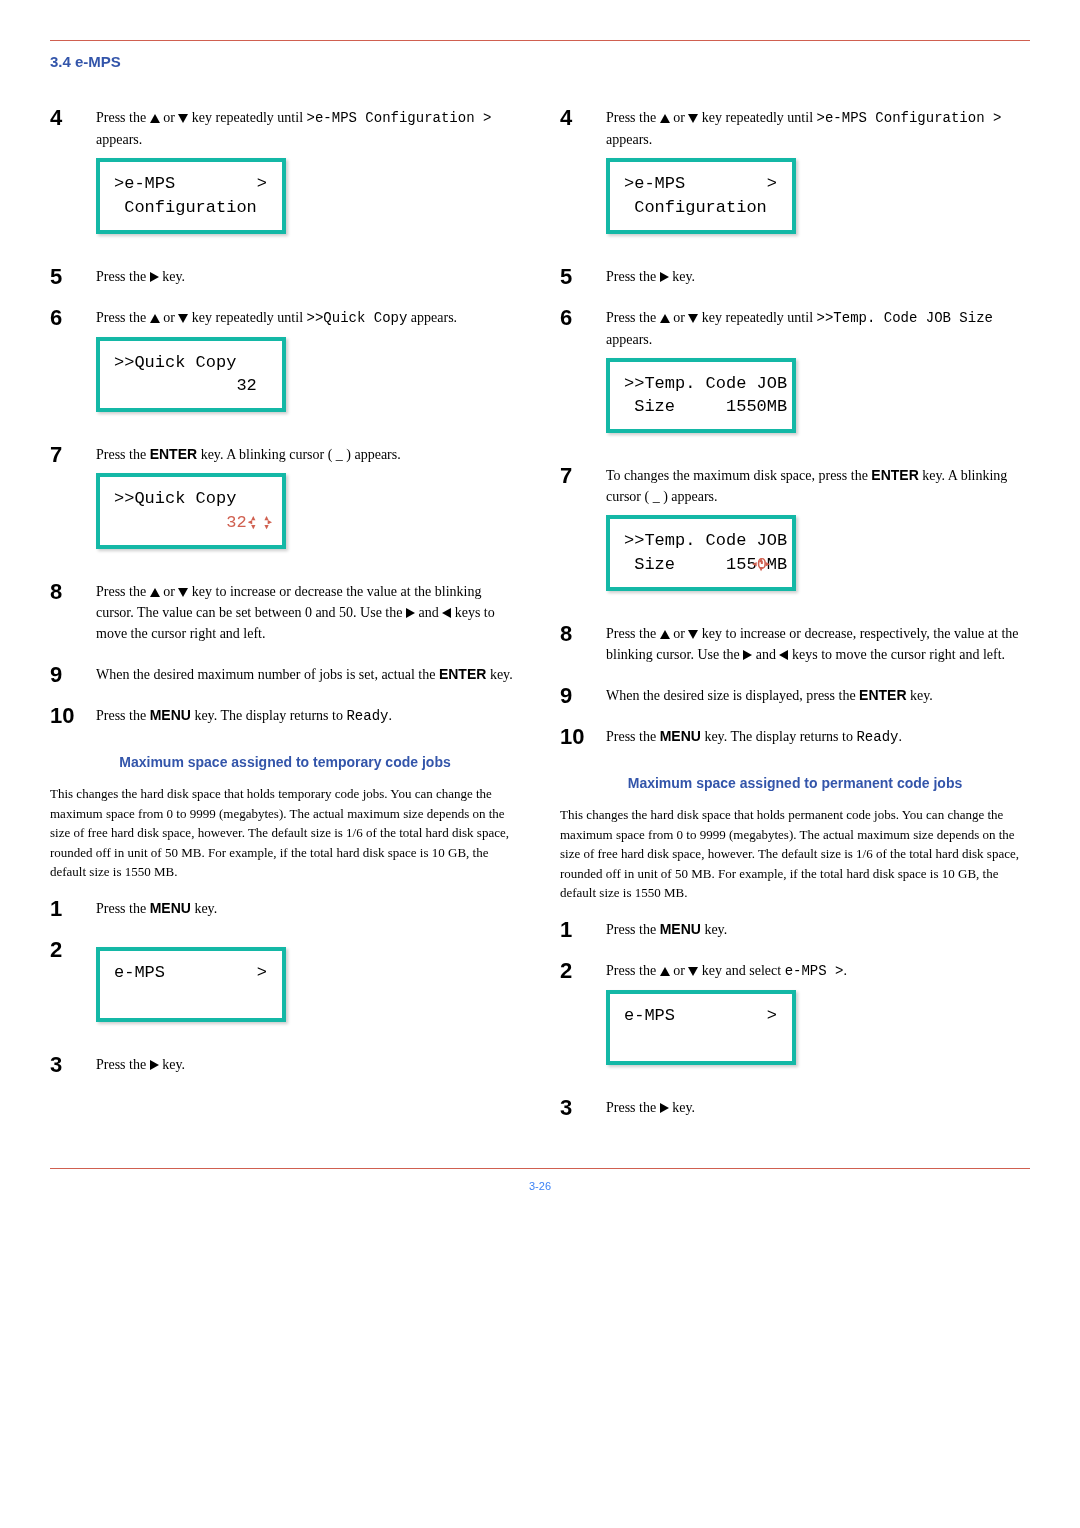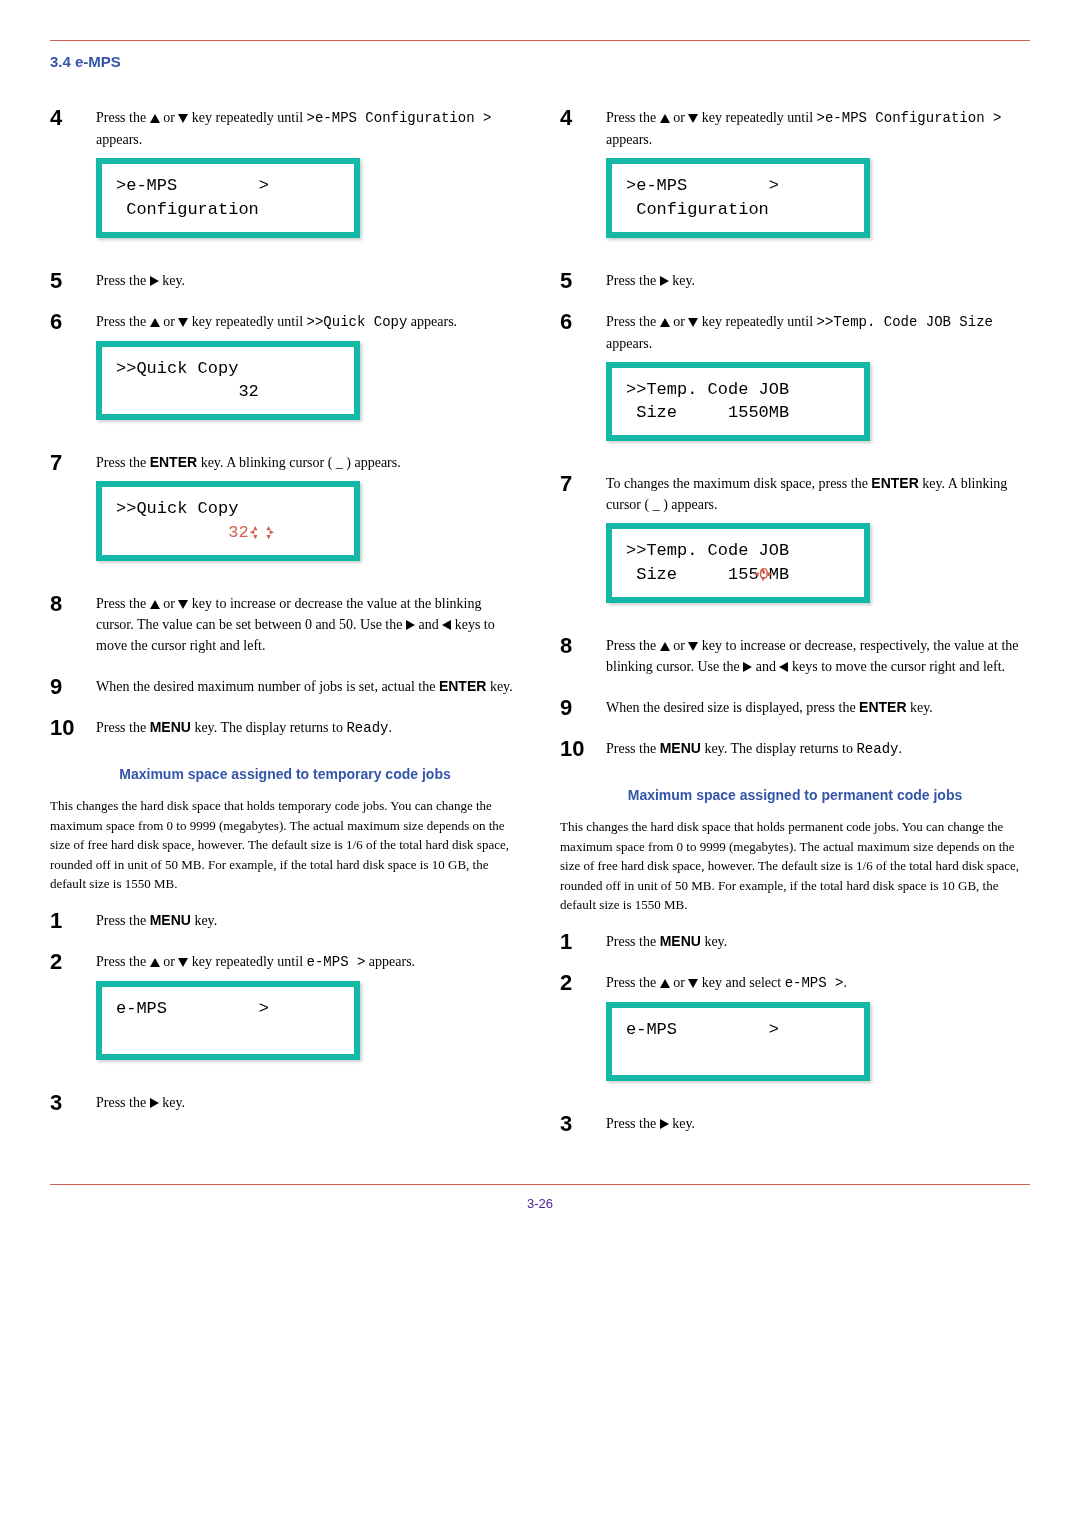--- a/index.html
+++ b/index.html
@@ -39,28 +39,28 @@
     width: 0; height: 0;
     vertical-align: -1px;
   }
   .tri-up { border-left: 5px solid transparent; border-right: 5px solid transparent; border-bottom: 9px solid #000; }
   .tri-down { border-left: 5px solid transparent; border-right: 5px solid transparent; border-top: 9px solid #000; }
   .tri-right { border-top: 5px solid transparent; border-bottom: 5px solid transparent; border-left: 9px solid #000; }
   .tri-left { border-top: 5px solid transparent; border-bottom: 5px solid transparent; border-right: 9px solid #000; }
   .code { font-family: 'Courier New', monospace; }
   .bold-sans { font-family: Arial, Helvetica, sans-serif; font-weight: bold; margin-top: 34px; }
   .lcd {
-    border: 6px solid #14b8a6;
+    border: 4px solid #14b8a6;
     box-shadow: 2px 2px 3px rgba(0,0,0,0.2);
     padding: 10px 14px;
     font-family: 'Courier New', monospace;
     font-size: 17px;
     line-height: 1.4;
     margin: 8px 0 16px 0;
-    width: 264px;
+    width: 190px;
     min-height: 58px;
     white-space: pre;
   }
   .lcd .blink {
     color: #d06050;
     position: relative;
     display: inline-block;
   }
   .blink-arrows {
     display: inline-block;
@@ -74,21 +74,21 @@
     font-family: Arial, Helvetica, sans-serif;
     font-weight: bold;
     color: #3355aa;
     font-size: 14px;
     margin-top: 22px;
     margin-bottom: 12px;
     text-align: center;
   }
   .para { font-size: 13px; line-height: 1.5; margin-bottom: 16px; }
   .footer-rule { border-top: 1.5px solid #d06050; margin-top: 30px; margin-bottom: 10px; }
-  .page-num { text-align: center; font-family: Arial, Helvetica, sans-serif; color: #4c1d95; font-size: 13px; }
+  .page-num { text-align: center; font-family: Arial, Helvetica, sans-serif; color: #3b82f6; font-size: 11px; }
   .nowrap { white-space: nowrap; }
 </style>
 </head>
 <body>
 
 <div class="header-rule"></div>
 <div class="section-label">3.4 e-MPS</div>
 
 <div class="columns">
 
@@ -167,23 +167,20 @@
     <div class="step">
       <div class="step-num">1</div>
       <div class="step-body">
         <p><span>Press the </span><span class="bold-sans">MENU</span><span> key.</span></p>
       </div>
     </div>
 
     <div class="step">
       <div class="step-num">2</div>
       <div class="step-body">
-        <p>
-          <span>Press the </span><span class="tri-up"></span><span> or </span><span class="tri-down"></span><span> key repeatedly until </span><span class="code nowrap">e-MPS &gt;</span><span> appears.</span>
-        </p>
         <div class="lcd">e-MPS         &gt;
  </div>
       </div>
     </div>
 
     <div class="step">
       <div class="step-num">3</div>
       <div class="step-body">
         <p><span>Press the </span><span class="tri-right"></span><span> key.</span></p>
       </div>

